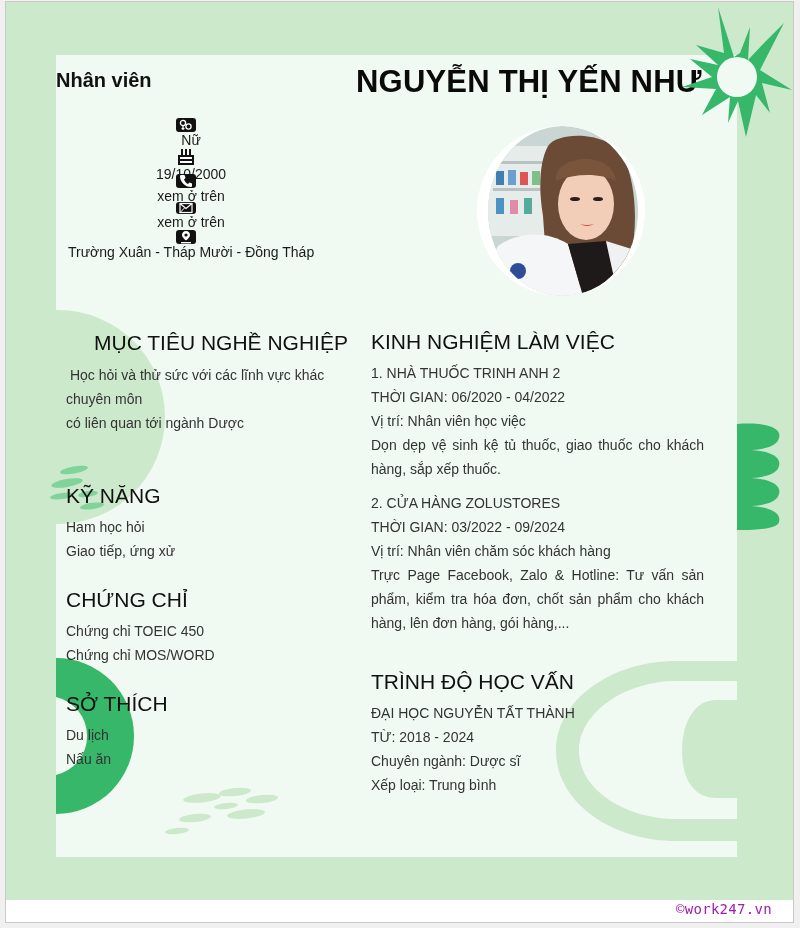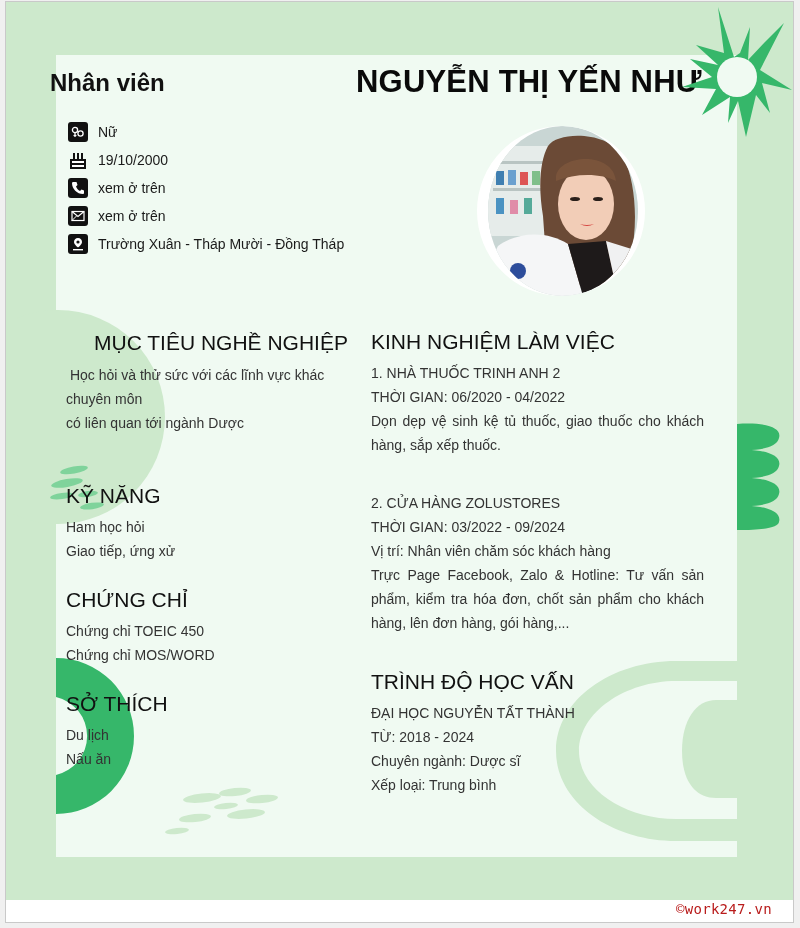--- a/index.html
+++ b/index.html
@@ -1,25 +1,25 @@
 <!DOCTYPE html>
 <html><head>
 <meta charset="utf-8">
 <style>
   html, body { margin:0; padding:0; }
   body { width:800px; height:928px; background:#f0f0f0; position:relative; overflow:hidden; font-family:"Liberation Sans", sans-serif; }
   .page { position:absolute; left:5px; top:1px; width:789px; height:922px; background:#ffffff; border:1px solid #c9c9c9; box-sizing:border-box; }
   .page-bg { position:absolute; left:6px; top:2px; width:787px; height:898px; background:#cde9cc; overflow:hidden; }
   .card { position:absolute; left:56px; top:55px; width:681px; height:802px; background:#f0faf2; }
   .deco { position:absolute; }
-  .watermark { position:absolute; right:28px; top:901px; font-family:"DejaVu Sans Mono", monospace; font-size:14px; color:#b91c1c; letter-spacing:0.3px; }
-  .job-title { position:absolute; left:50px; top:69px; font-size:24px; font-weight:bold; color:#111; }
+  .watermark { position:absolute; right:28px; top:901px; font-family:"DejaVu Sans Mono", monospace; font-size:14px; color:#a21caf; letter-spacing:0.3px; }
+  .job-title { position:absolute; left:56px; top:69px; font-size:20px; font-weight:bold; color:#111; }
   .full-name { position:absolute; left:356px; top:64px; font-size:31px; font-weight:bold; color:#0a0a0a; letter-spacing:0.2px; white-space:nowrap; }
   .info-list { position:absolute; left:68px; top:118px; }
-  .info-row { display:flex; align-items:center; height:28px; }
+  .info-row { display:flex; align-items:center; height:28px;flex-direction:column; }
   .info-icon { width:20px; height:20px; background:#111; border-radius:3px; display:flex; align-items:center; justify-content:center; margin-right:10px; }
   .info-text { font-size:14px; color:#1a1a1a; }
   .avatar { position:absolute; left:477px; top:126px; width:168px; height:170px; border-radius:50%; background:#ffffff; overflow:hidden; }
   .avatar-inner { position:absolute; left:11px; top:0; width:150px; height:170px; border-radius:50%; overflow:hidden; }
   .section-title { position:absolute; font-size:21px; color:#111; font-weight:normal; white-space:nowrap; }
   .section-body { position:absolute; font-size:14px; color:#333; line-height:24px; }
   .section-body div { white-space:nowrap; }
   .justify { white-space:normal !important; text-align:justify; }
 </style>
 </head>
@@ -183,20 +183,21 @@
 <div class="section-title" style="left:66px;top:692px;">SỞ THÍCH</div>
 <div class="section-body" style="left:66px;top:723px;">
   <div>Du lịch</div>
   <div>Nấu ăn</div>
 </div>
 
 <div class="section-title" style="left:371px;top:330px;">KINH NGHIỆM LÀM VIỆC</div>
 <div class="section-body" style="left:371px;top:361px;width:333px;">
   <div>1. NHÀ THUỐC TRINH ANH 2</div>
   <div>THỜI GIAN: 06/2020 - 04/2022</div>
+  <div>Vị trí: Nhân viên học việc</div>
   <div class="justify">Dọn dẹp vệ sinh kệ tủ thuốc, giao thuốc cho khách hàng, sắp xếp thuốc.</div>
 </div>
 <div class="section-body" style="left:371px;top:491px;width:333px;">
   <div>2. CỬA HÀNG ZOLUSTORES</div>
   <div>THỜI GIAN: 03/2022 - 09/2024</div>
   <div>Vị trí: Nhân viên chăm sóc khách hàng</div>
   <div class="justify">Trực Page Facebook, Zalo &amp; Hotline: Tư vấn sản phẩm, kiểm tra hóa đơn, chốt sản phẩm cho khách hàng, lên đơn hàng, gói hàng,...</div>
 </div>
 
 <div class="section-title" style="left:371px;top:670px;">TRÌNH ĐỘ HỌC VẤN</div>

